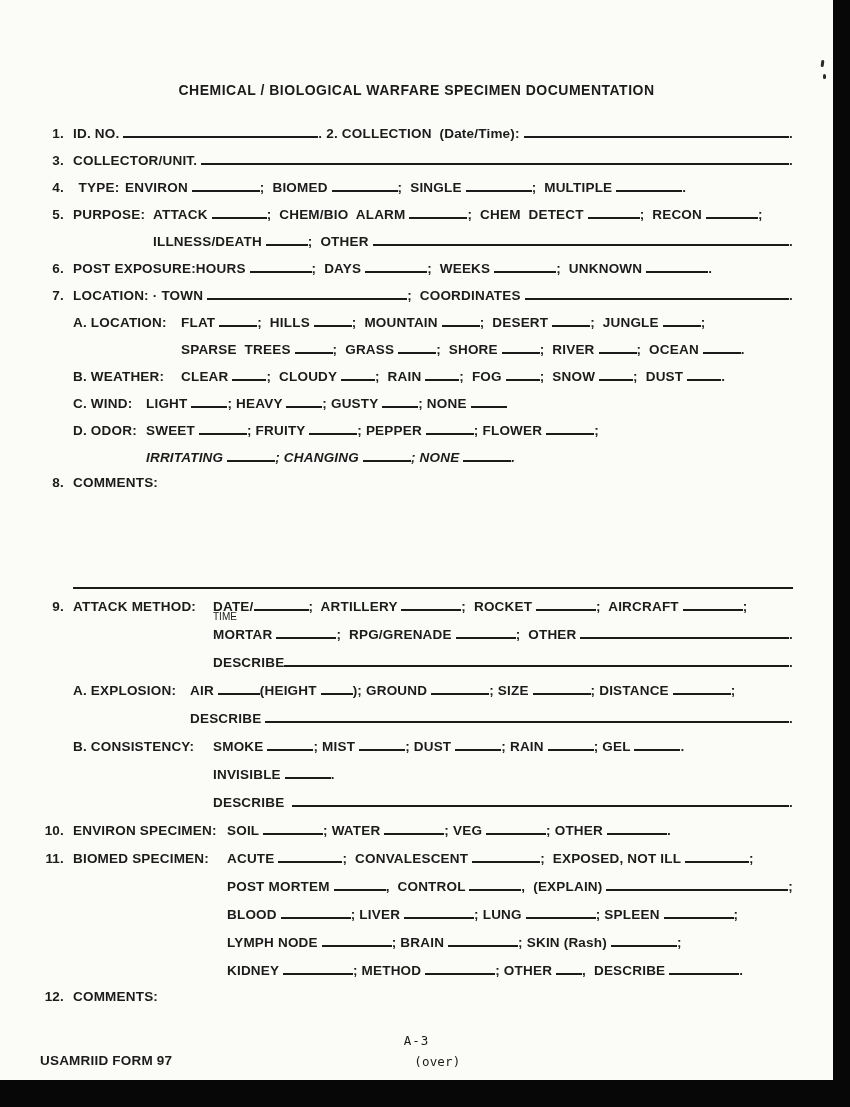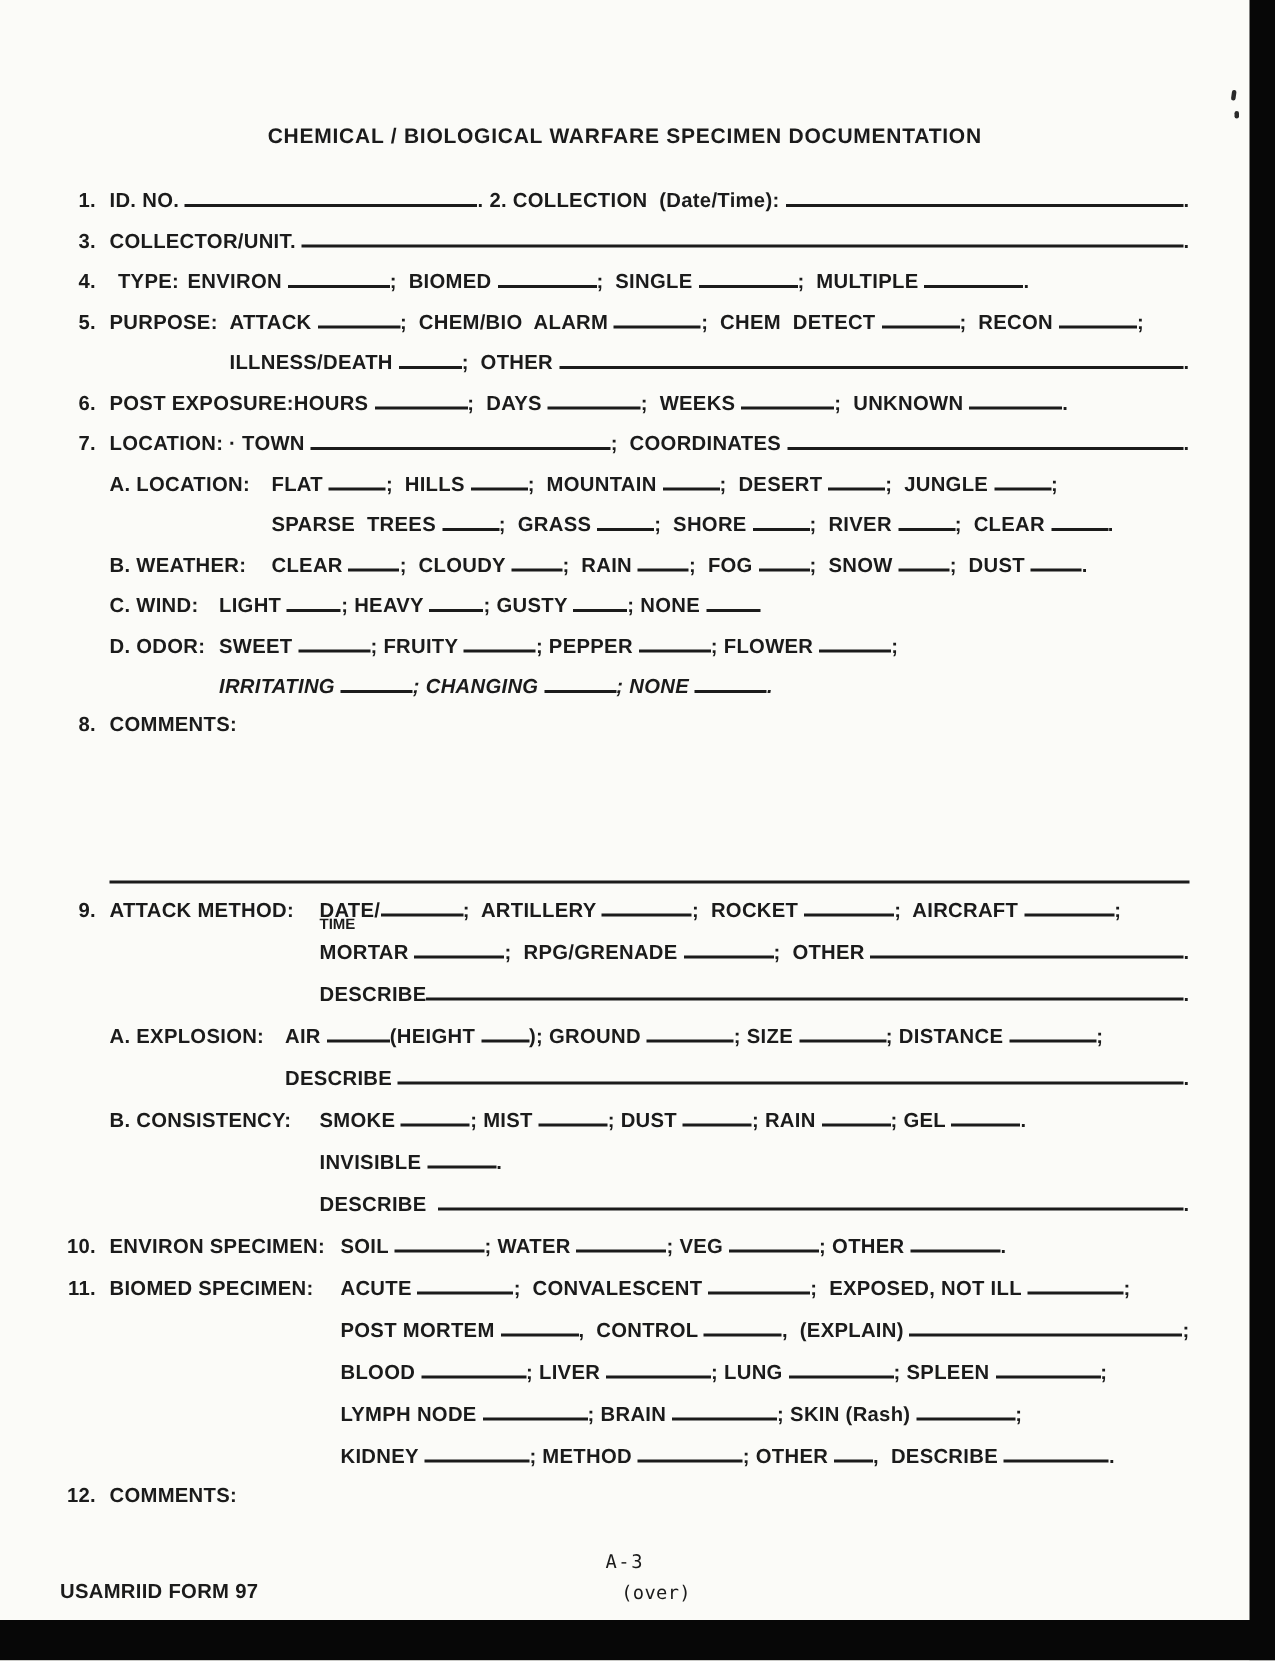--- a/index.html
+++ b/index.html
@@ -13,21 +13,21 @@
   .title { margin-top:82px; text-align:center; font-size:14px; letter-spacing:0.5px; }
   .form-lines { margin-top:26px; }
   .line { display:flex; align-items:baseline; height:27px; }
   .num { flex:0 0 24px; text-align:right; margin-right:9px; white-space:pre; }
   .segwrap { flex:1 1 auto; display:flex; align-items:baseline; min-width:0; }
   .txt { white-space:pre; }
   .blank { height:12px; border-bottom:2px solid #1b1b1b; margin-bottom:-3px; flex:0 0 auto; }
   .blank.fill { flex:1 1 40px; }
   .line.rule { height:2px; border-top:2px solid #1b1b1b; margin-left:33px; }
   .stack { position:relative; white-space:pre; }
-  .stack-b { position:absolute; left:0; top:12px; font-size:10px; font-weight:700; letter-spacing:0; }
+  .stack-b { position:absolute; left:0; top:12px; font-size:10px; font-weight:400; letter-spacing:0; }
   .a3 { margin-top:16px; text-align:center; font-family:"DejaVu Sans Mono",monospace;
         font-weight:400; font-size:12.5px; letter-spacing:1px; }
   .footer-row { position:relative; margin-top:5px; height:18px; }
   .form-number { position:absolute; left:0; top:0; font-size:13.5px; font-weight:700; }
   .over { position:absolute; left:50%; transform:translateX(-5%); top:1px;
           font-weight:400; font-size:12.5px; font-family:"DejaVu Sans Mono",monospace; }
   .scan-right  { position:absolute; top:0; right:0; width:17px; height:100%; background:#070707; }
   .scan-bottom { position:absolute; left:0; bottom:0; width:100%; height:27px; background:#070707; }
   .speck-a { position:absolute; right:26px; top:60px; width:3px; height:7px; background:#2a2a2a; border-radius:2px; transform:rotate(8deg); }
   .speck-b { position:absolute; right:24px; top:74px; width:3px; height:5px; background:#2a2a2a; border-radius:2px; }
@@ -143,21 +143,21 @@
           <span class="num"></span>
           <span class="segwrap" style="padding-left: 108px;">
             <span class="txt">SPARSE  TREES </span>
             <span class="blank" style="width: 38px;"></span>
             <span class="txt">;  GRASS </span>
             <span class="blank" style="width: 38px;"></span>
             <span class="txt">;  SHORE </span>
             <span class="blank" style="width: 38px;"></span>
             <span class="txt">;  RIVER </span>
             <span class="blank" style="width: 38px;"></span>
-            <span class="txt">;  CLEAR </span>
+            <span class="txt">;  OCEAN </span>
             <span class="blank" style="width: 38px;"></span>
             <span class="txt">.</span>
           </span>
         </div>
         <div class="line" style="height: 27px;">
           <span class="num"></span>
           <span class="segwrap">
             <span class="txt" style="flex: 0 0 108px;">B. WEATHER:</span>
             <span class="txt">CLEAR </span>
             <span class="blank" style="width: 34px;"></span>

